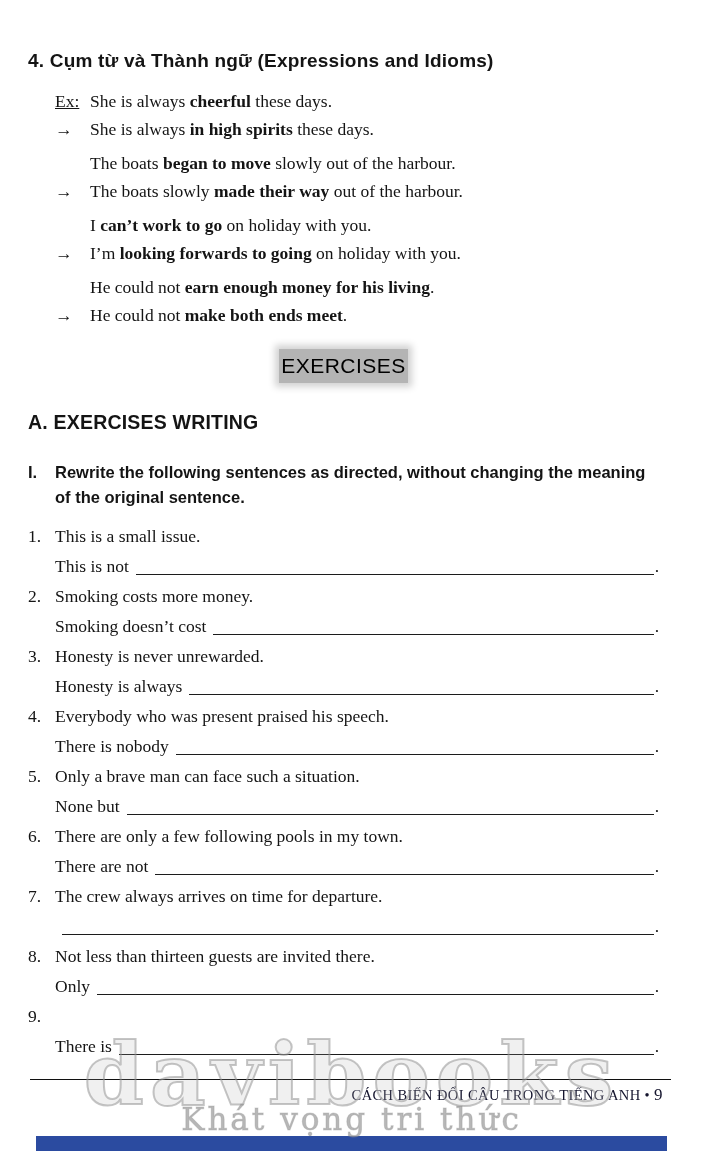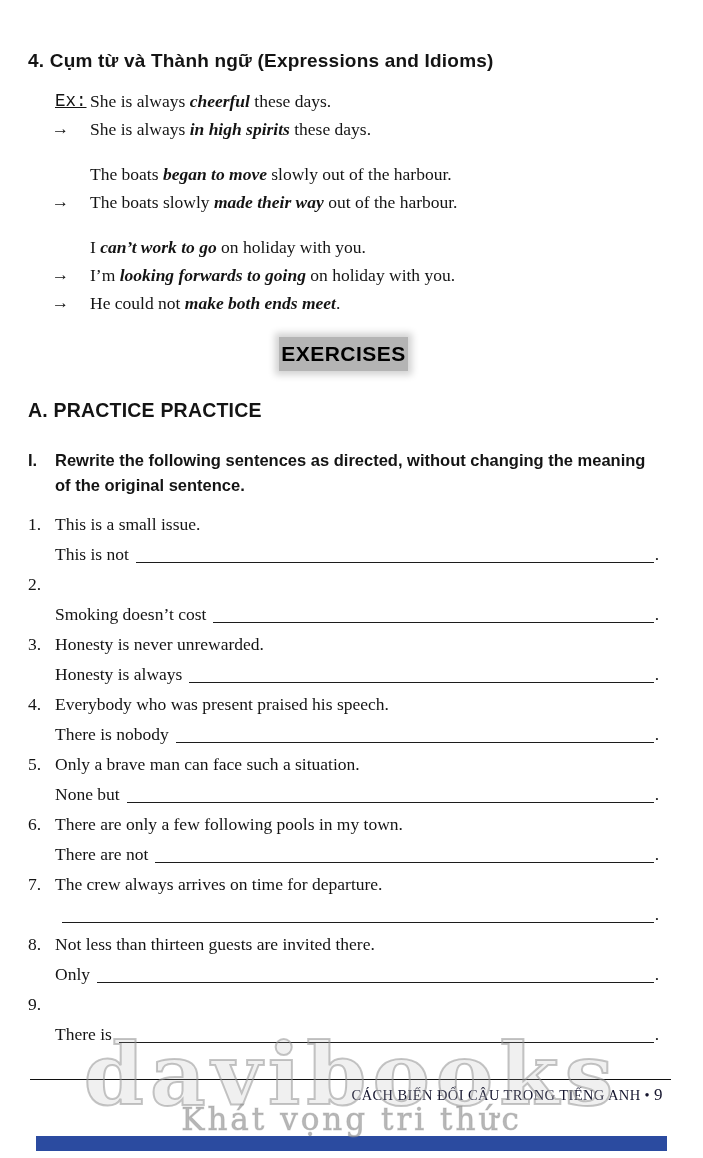--- a/index.html
+++ b/index.html
@@ -16,30 +16,30 @@
   }
   .section-heading {
     font-family: "Liberation Sans", "DejaVu Sans", sans-serif;
     font-size: 19px;
     font-weight: bold;
     margin: 0 0 15px 0;
     letter-spacing: 0.2px;
   }
   .examples { margin-left: 27px; }
   .ex-row { display: flex; line-height: 28px; font-size: 17.5px; }
-  .ex-row.group-start { margin-top: 17px; }
-  .ex-marker { width: 35px; flex-shrink: 0; font-family: Liberation Mono, monospace; }
+  .ex-row.group-start { margin-top: 6px; }
+  .ex-marker { width: 35px; flex-shrink: 0; }
   .ex-underline { text-decoration: underline; }
-  .emph { font-weight: 700; font-style: italic; }
+  .emph { font-weight: 700; }
 
   .banner-wrap { text-align: center; margin-top: 20px; }
   .banner {
     display: inline-block;
     font-family: "Liberation Sans", "DejaVu Sans", sans-serif;
-    font-weight: bold;
+    font-weight: normal;
     font-size: 21px;
     color: #000;
     background: #b4b4b4;
     padding: 5px 2px;
     box-shadow: 0 0 7px 4px #d2d2d2;
     letter-spacing: 0.5px;
   }
   .section-a {
     font-family: "Liberation Sans", "DejaVu Sans", sans-serif;
     font-size: 19.5px;
@@ -155,33 +155,37 @@
     <div class="ex-row group-start">
       <span class="ex-marker"></span>
       <span class="ex-text"><span>I </span><span class="emph">can’t work to go</span><span> on holiday with you.</span></span>
     </div>
 
     <div class="ex-row">
       <span class="ex-marker">→</span>
       <span class="ex-text"><span>I’m </span><span class="emph">looking forwards to going</span><span> on holiday with you.</span></span>
     </div>
 
+    <div class="ex-row group-start">
+      <span class="ex-marker"></span>
+      <span class="ex-text"><span>He could not </span><span class="emph">earn enough money for his living</span><span>.</span></span>
+    </div>
 
     <div class="ex-row">
       <span class="ex-marker">→</span>
       <span class="ex-text"><span>He could not </span><span class="emph">make both ends meet</span><span>.</span></span>
     </div>
 
   </div>
 
   <div class="banner-wrap">
     <span class="banner">EXERCISES</span>
   </div>
 
-  <div class="section-a">A. PRACTICE PRACTICE</div>
+  <div class="section-a">A. EXERCISES WRITING</div>
 
   <div class="instruction">
     <span class="instr-marker">I.</span>
     <span>Rewrite the following sentences as directed, without changing the meaning of the original sentence.</span>
   </div>
 
   <div class="items">
 
     <div class="item">
       <div class="item-line">
@@ -192,20 +196,21 @@
         <span class="item-num"></span>
         <span>This is not</span>
         <span class="blank"></span>
         <span>.</span>
       </div>
     </div>
 
     <div class="item">
       <div class="item-line">
         <span class="item-num">2.</span>
+        <span>Smoking costs more money.</span>
       </div>
       <div class="item-line">
         <span class="item-num"></span>
         <span>Smoking doesn’t cost</span>
         <span class="blank"></span>
         <span>.</span>
       </div>
     </div>
 
     <div class="item">

